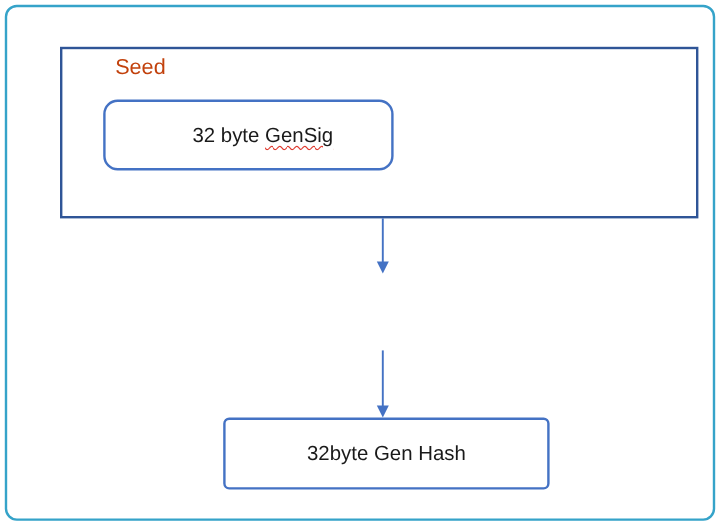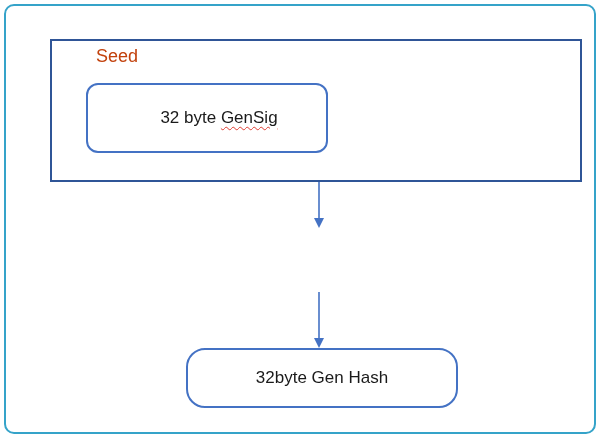--- a/index.html
+++ b/index.html
@@ -53,21 +53,21 @@
     align-items: center;
     justify-content: center;
     text-align: center;
     font-size: 17px;
     color: #1a1a1a;
   }
   .node-gensig {
     left: 34px;
     top: 42px;
     width: 242px;
-    height: 70px;
+    height: 59px;
     padding-left: 24px;
   }
   .node-blockheight {
     left: 274px;
     top: 38px;
     width: 240px;
     height: 70px;
   }
   .node-blockheight .wrap-text {
     display: inline-block;
@@ -86,21 +86,21 @@
     top: 222px;
     width: 250px;
     height: 64px;
     border-radius: 14px;
   }
   .node-genhash {
     left: 180px;
     top: 342px;
     width: 272px;
     height: 60px;
-    border-radius: 19px;
+    border-radius: 5px;
   }
   .arrow-svg {
     position: absolute;
     overflow: visible;
   }
   .arrow-1 {
     left: 305px;
     top: 176px;
     width: 16px;
     height: 46px;

